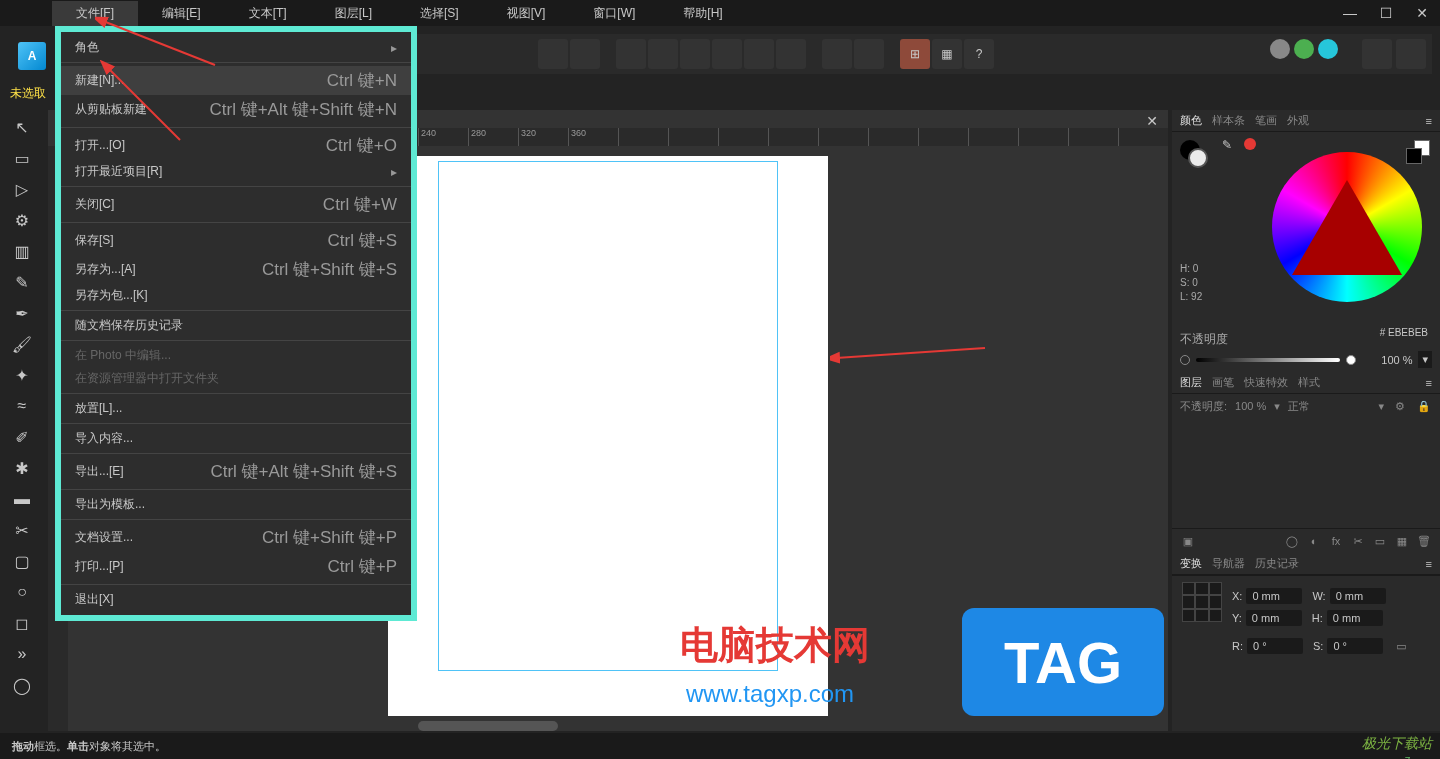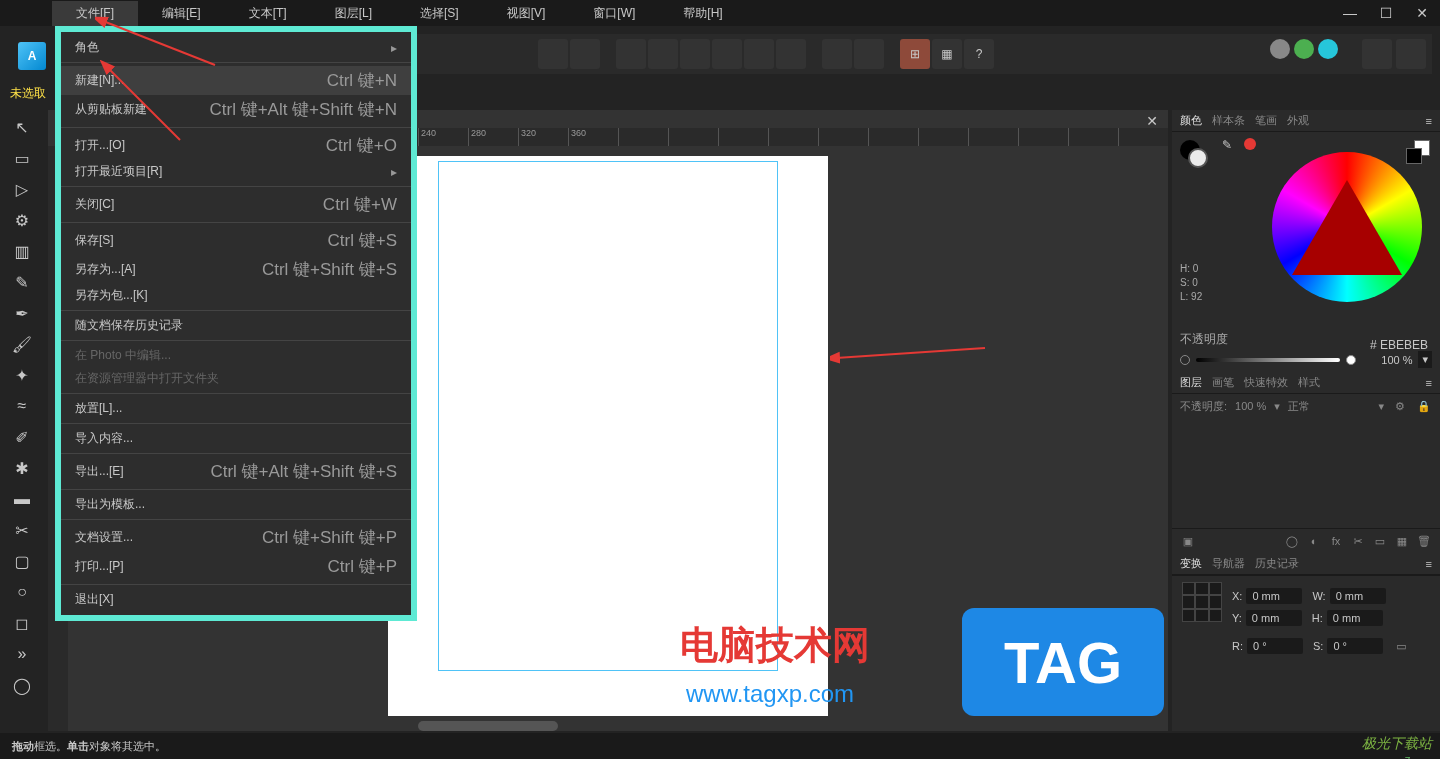--- a/index.html
+++ b/index.html
@@ -56,21 +56,21 @@
 .panel-tab.active { color:#ddd; }
 .panel-menu { margin-left:auto; cursor:pointer; }
 
 .color-panel { padding: 8px; position:relative; height: 240px; }
 .swatch-pair { position:absolute; right:10px; top:8px; width:24px; height:24px; }
 .swatch1{width:16px;height:16px;background:#fff;border:1px solid #666;position:absolute;right:0;top:0;}
 .swatch0{width:16px;height:16px;background:#000;border:1px solid #666;position:absolute;left:0;bottom:0;}
 .color-wheel { width: 150px; height: 150px; border-radius: 50%; background: conic-gradient(red,yellow,lime,cyan,blue,magenta,red); position:absolute; right:18px; top:20px; display:flex;align-items:center;justify-content:center;}
 .color-tri { width:0;height:0;border-left:55px solid transparent;border-right:55px solid transparent;border-bottom:95px solid #e00; filter:brightness(0.7);}
 .hsl { position:absolute; left:8px; top:130px; font-size:10px; color:#aaa; line-height:1.4;}
-.hex-row { position:absolute; right:12px; bottom:20px; font-size:12px; }
+.hex-row { position:absolute; right:12px; bottom:34px; font-size:10px; }
 .opacity-row { position:absolute; left:8px; right:8px; bottom:4px; display:flex; align-items:center; gap:6px; font-size:11px;}
 .opacity-label{ position:absolute; left:8px; bottom:24px; font-size:12px; color:#aaa;}
 .slider { flex:1; height:4px; background:linear-gradient(90deg,#000,#fff); border-radius:2px; position:relative;}
 .opacity-val { width:50px; text-align:right; }
 .layer-opts { display:flex; padding:4px 8px; gap:8px; font-size:11px; align-items:center; color:#888;}
 .layer-canvas { height:110px; }
 .layer-bottom { display:flex; padding:4px 8px; gap:6px; justify-content:flex-end; border-top:1px solid #1a1a1a;}
 .li{width:16px;height:16px;display:flex;align-items:center;justify-content:center;cursor:pointer;color:#888;font-size:11px;}
 
 .transform-panel { border-top:1px solid #1a1a1a; padding: 6px 10px; height: 130px; }

